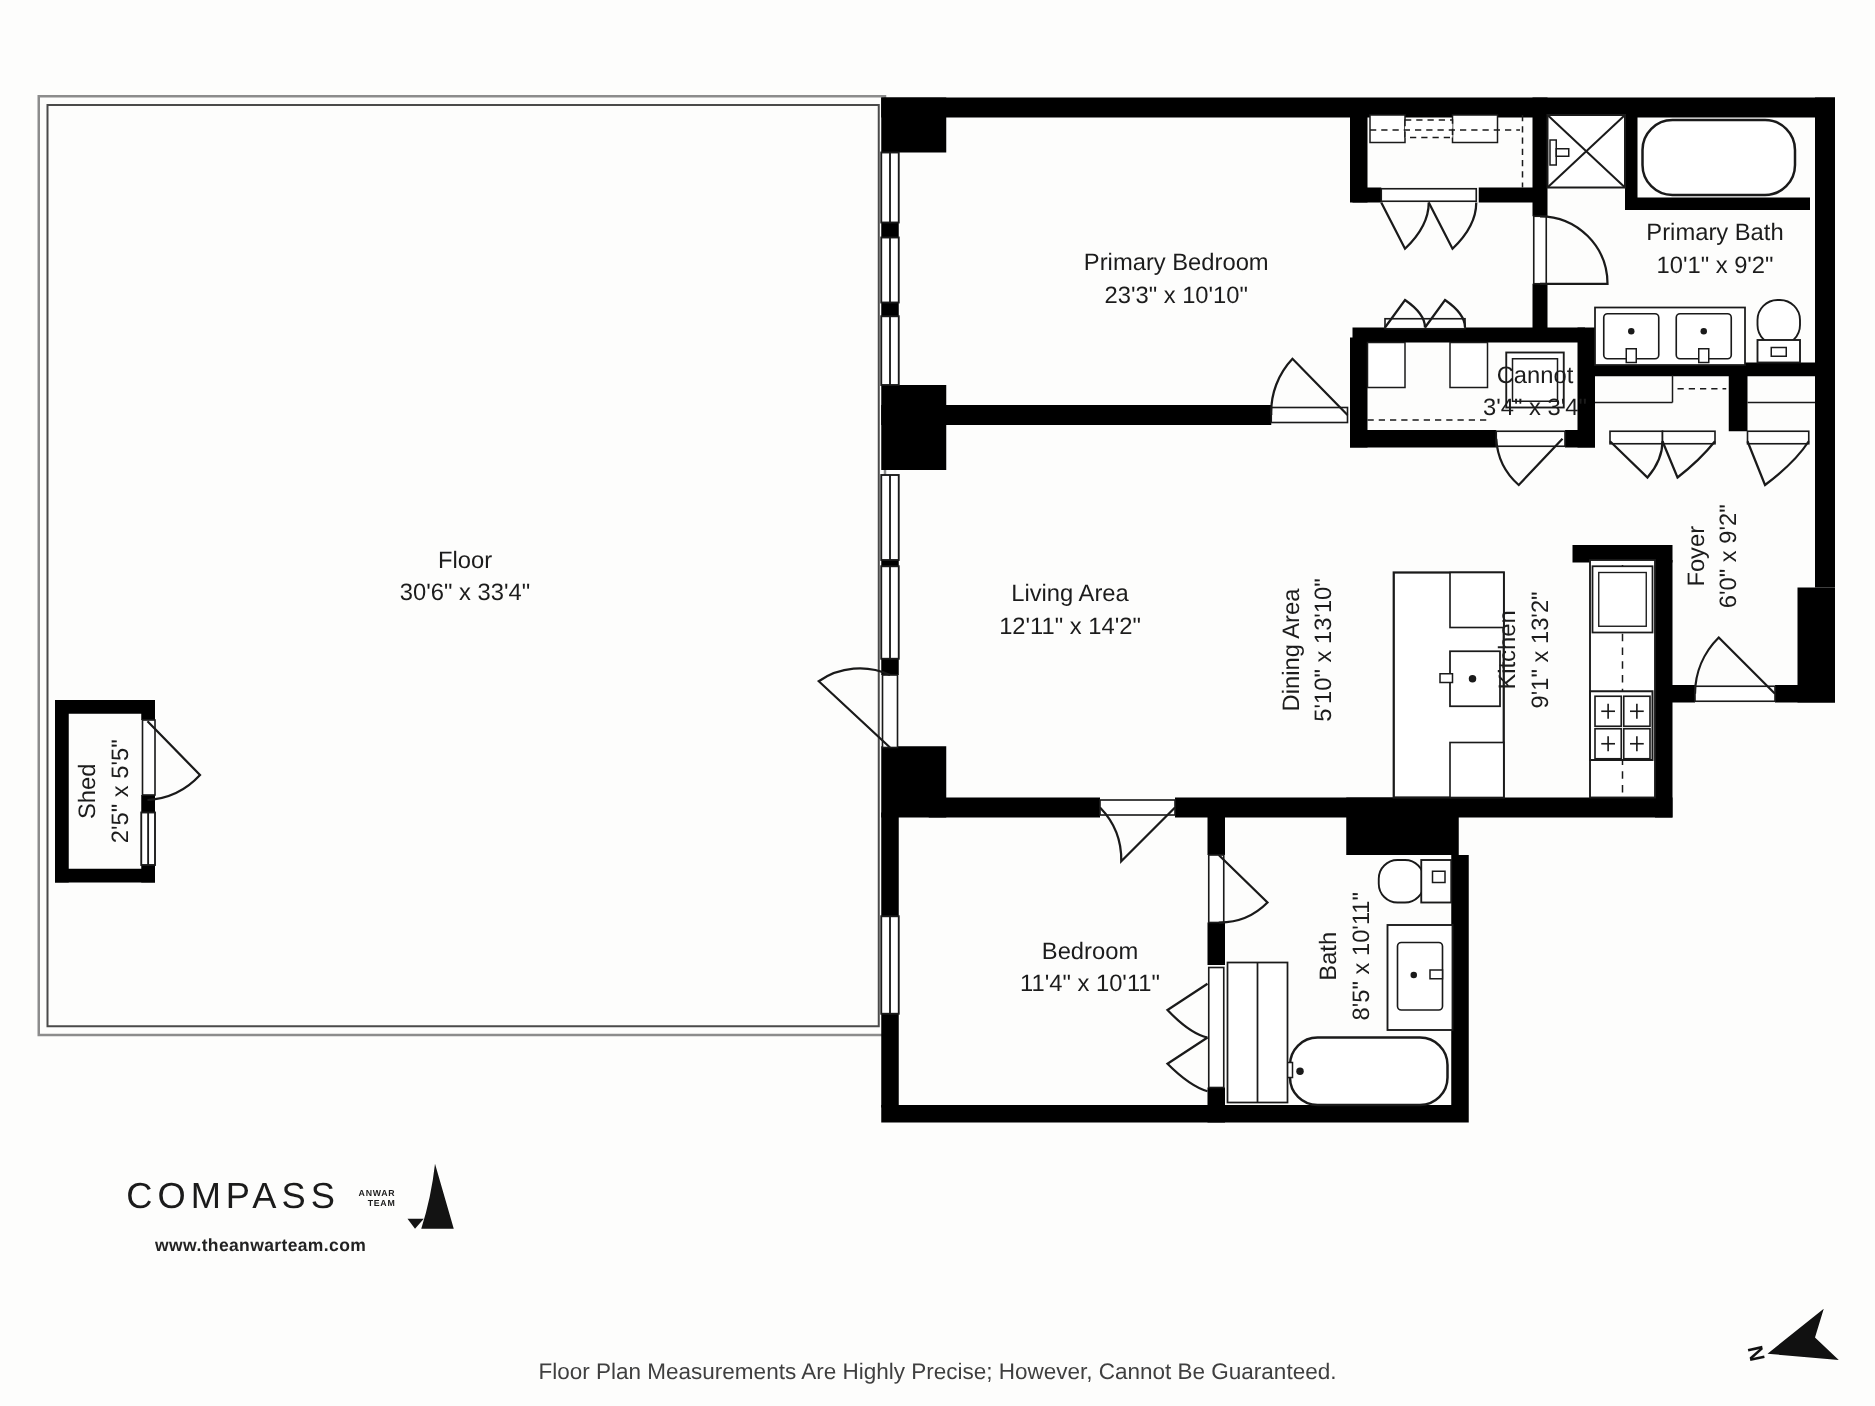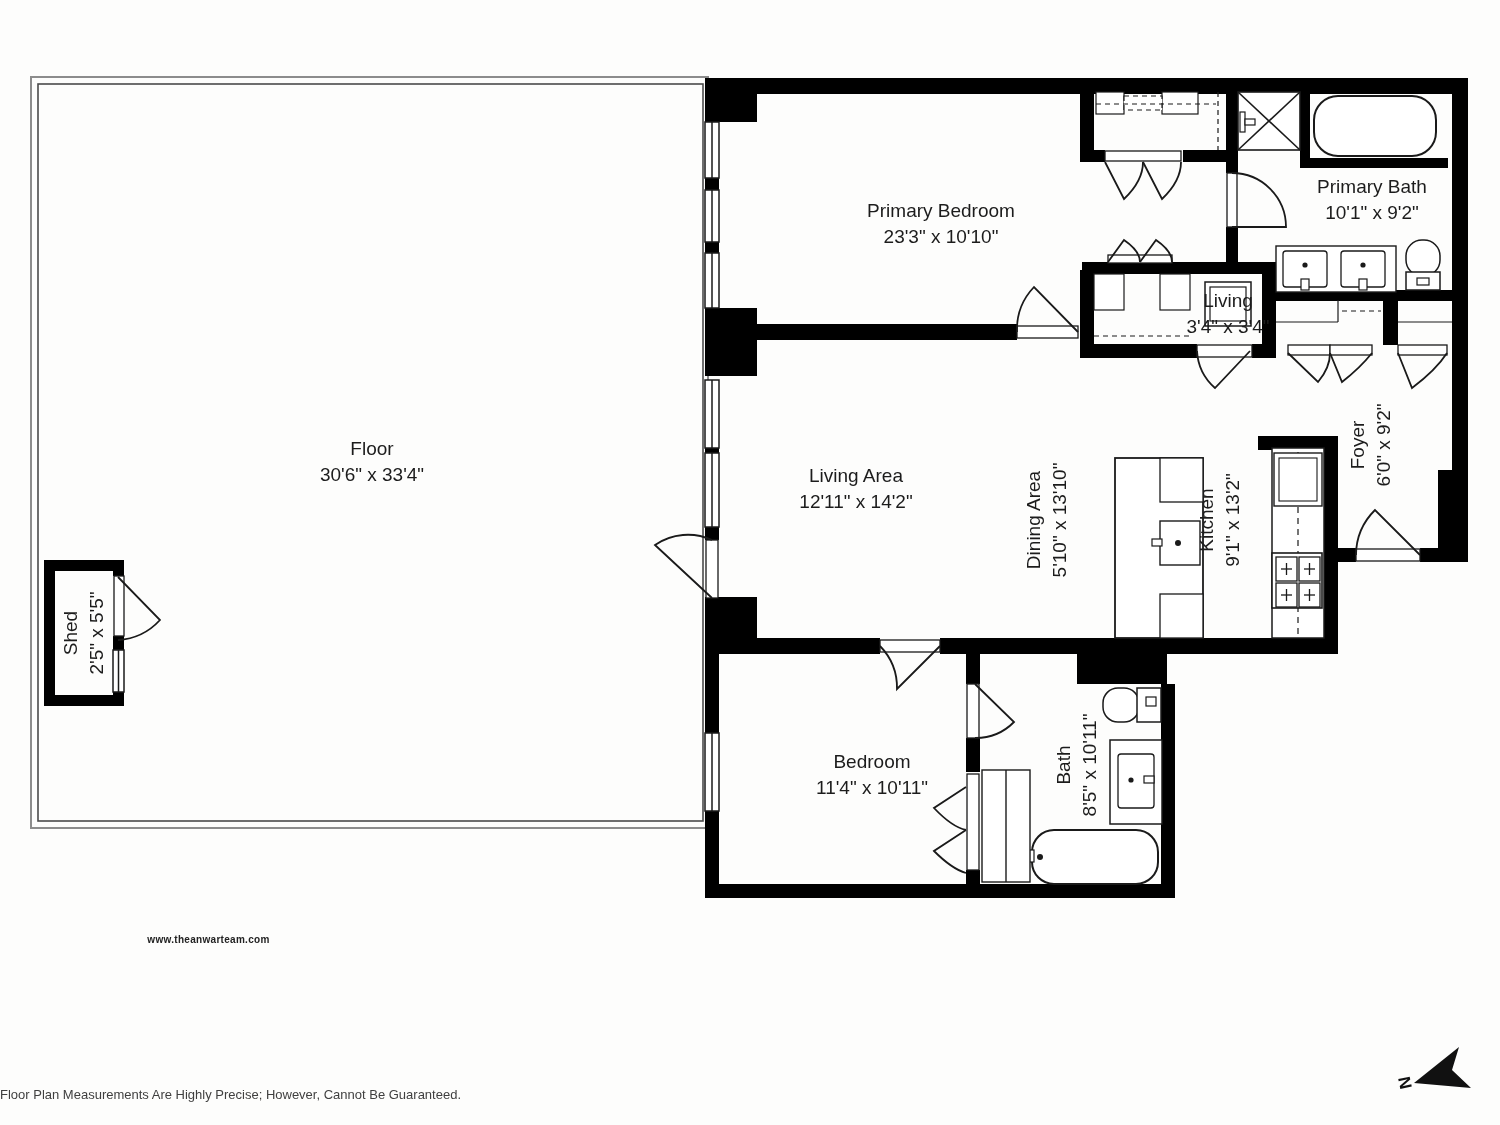--- a/index.html
+++ b/index.html
@@ -10,22 +10,22 @@
          font-size:19px;line-height:26px;color:#1c1c1c;}
   .label.rot{transform:translate(-50%,-50%) rotate(-90deg);}
   .label .nm,.label .dm{display:block;}
   #brand{position:absolute;left:101px;top:930px;width:260px;}
   #brand-row{display:flex;align-items:center;}
   #compass-word{font-size:29px;letter-spacing:4px;font-weight:500;color:#1b1b1b;}
   #brand-divider{width:3px;height:48px;background:#1b1b1b;margin:0 9px 0 6px;}
   #anwar{display:flex;align-items:center;}
   #anwar-text{font-size:7px;line-height:8px;letter-spacing:0.6px;font-weight:700;color:#1b1b1b;
               text-align:right;margin-right:2px;margin-top:6px;}
-  #website{font-size:10px;font-weight:600;color:#222;text-align:center;width:215px;margin-top:4px;letter-spacing:0.3px;}
-  #footer{position:absolute;left:0;right:0;top:1087px;text-align:left;font-size:13px;color:#3f3f3f;}
+  #website{font-size:14px;font-weight:600;color:#222;text-align:center;width:215px;margin-top:4px;letter-spacing:0.3px;}
+  #footer{position:absolute;left:0;right:0;top:1087px;text-align:center;font-size:18px;color:#3f3f3f;}
   #north-label{position:absolute;left:1398px;top:1073px;font-size:17px;font-weight:700;color:#111;
                transform:rotate(78deg);}
 </style>
 </head>
 <body>
 
 <div id="page">
 
 <svg id="plan-svg" width="1500" height="1125" viewBox="0 0 1500 1125">
 
@@ -272,21 +272,21 @@
   </div>
   <div class="label" style="left:941px;top:224px">
     <span class="nm">Primary Bedroom</span>
     <span class="dm">23'3" x 10'10"</span>
   </div>
   <div class="label" style="left:1372px;top:200px">
     <span class="nm">Primary Bath</span>
     <span class="dm">10'1" x 9'2"</span>
   </div>
   <div class="label" style="left:1228px;top:314px">
-    <span class="nm">Living</span>
+    <span class="nm">Cannot</span>
     <span class="dm">3'4" x 3'4"</span>
   </div>
   <div class="label rot" style="left:1371px;top:445px">
     <span class="nm">Foyer</span>
     <span class="dm">6'0" x 9'2"</span>
   </div>
   <div class="label" style="left:856px;top:489px">
     <span class="nm">Living Area</span>
     <span class="dm">12'11" x 14'2"</span>
   </div>
@@ -301,19 +301,33 @@
   <div class="label" style="left:872px;top:775px">
     <span class="nm">Bedroom</span>
     <span class="dm">11'4" x 10'11"</span>
   </div>
   <div class="label rot" style="left:1077px;top:765px">
     <span class="nm">Bath</span>
     <span class="dm">8'5" x 10'11"</span>
   </div>
 
   <div id="brand">
+    <div id="brand-row">
+      <span id="compass-word">COMPASS</span>
+      <span id="brand-divider"></span>
+      <span id="anwar">
+        <span id="anwar-text">
+          <span>ANWAR</span><br>
+          <span>TEAM</span>
+        </span>
+        <svg width="46" height="54" viewBox="0 0 46 54">
+          <path d="M30,1 L45,53 L19,53 Q27,28 30,1 Z" fill="#131313"></path>
+          <path d="M8,45 L21,45 L14,53 Z" fill="#131313"></path>
+        </svg>
+      </span>
+    </div>
     <div id="website">www.theanwarteam.com</div>
   </div>
 
   <div id="footer">Floor Plan Measurements Are Highly Precise; However, Cannot Be Guaranteed.</div>
   <div id="north-label">N</div>
 
 </div>
 
 </body></html>

